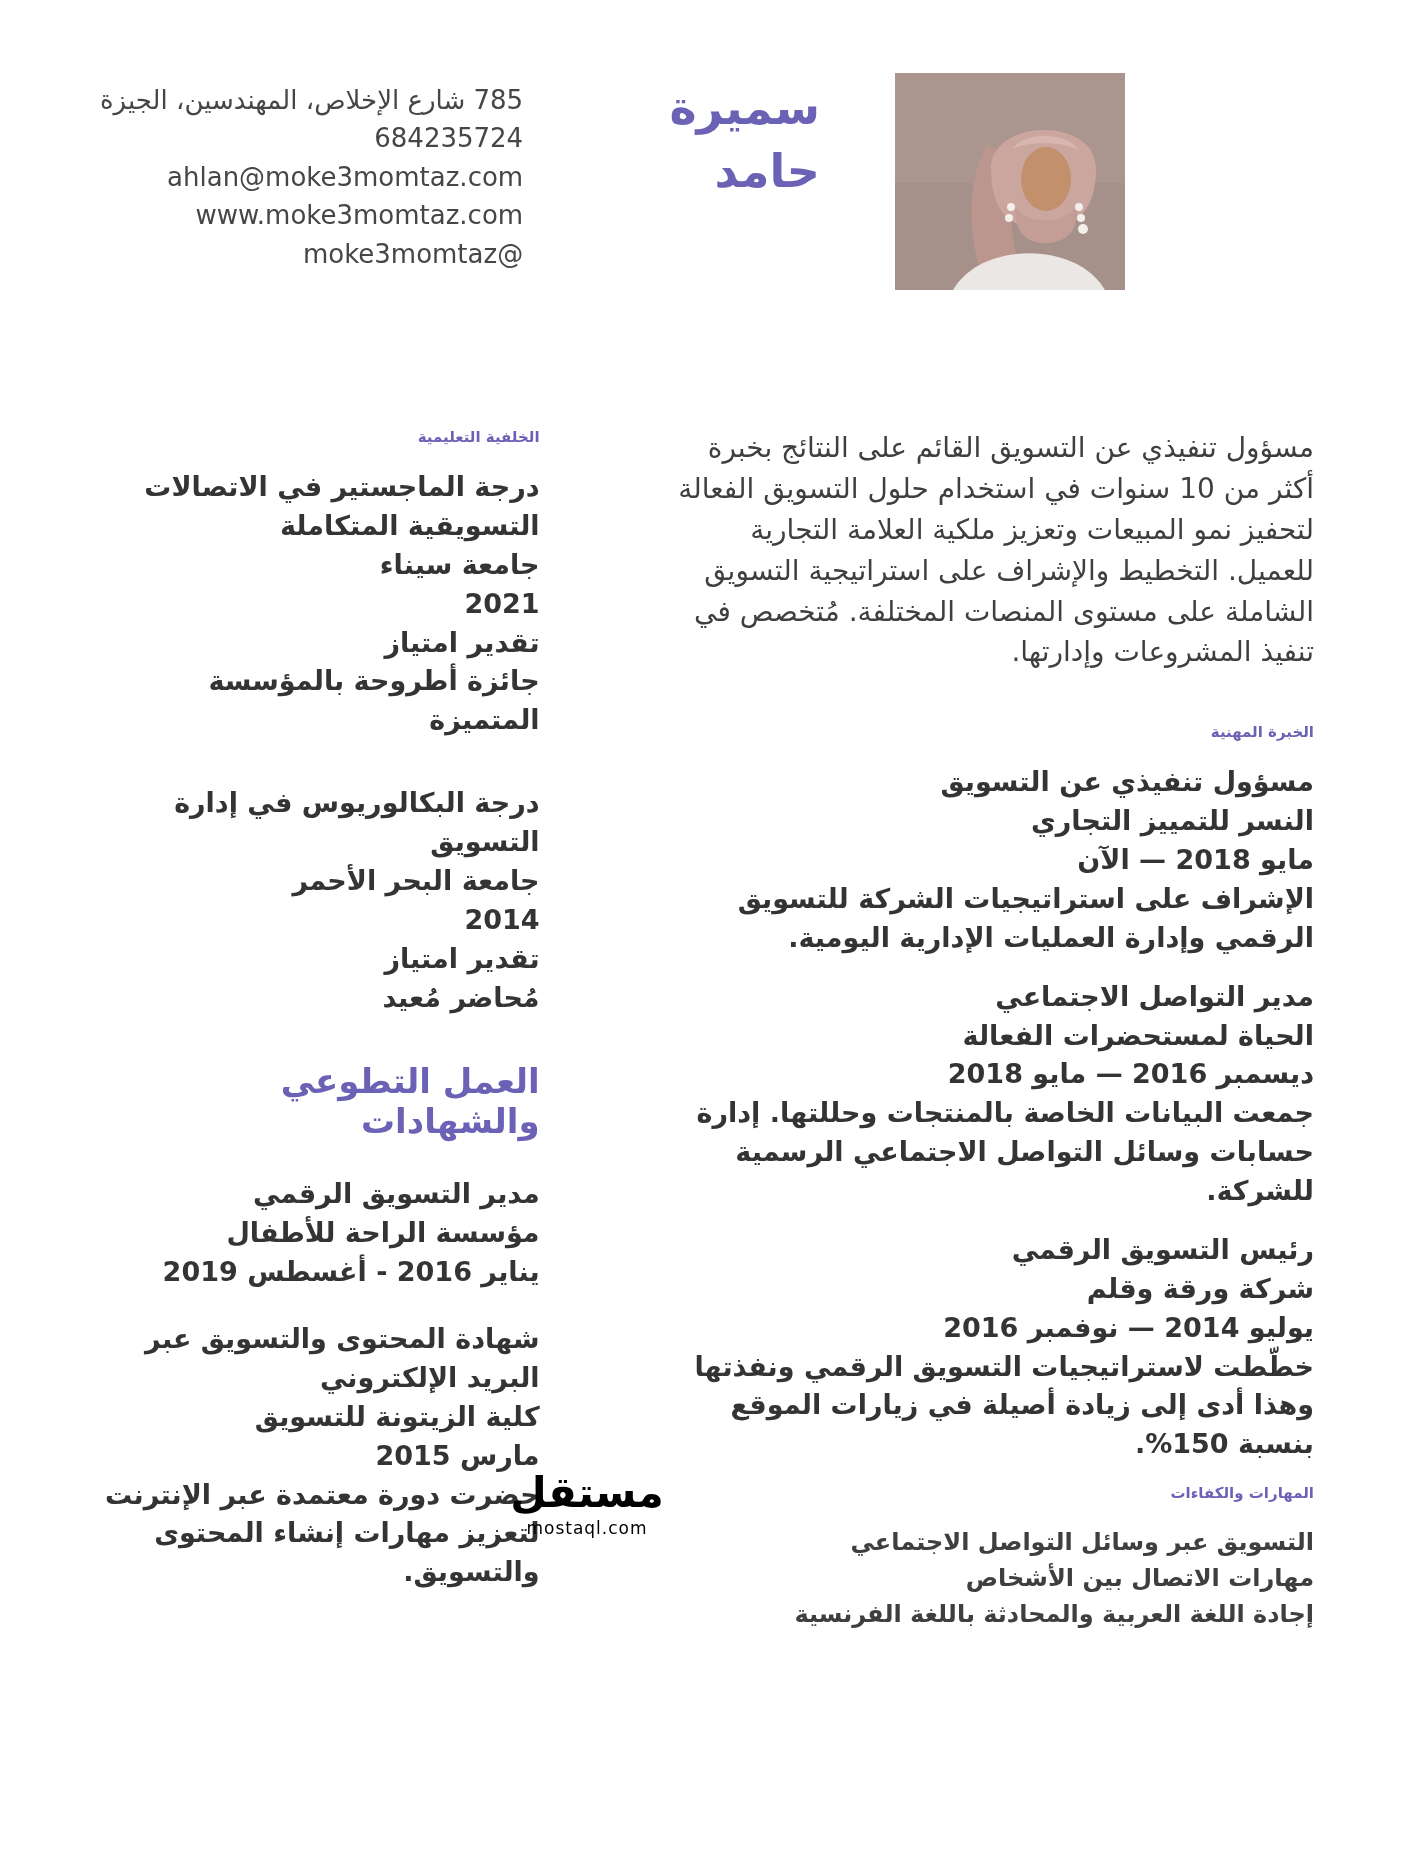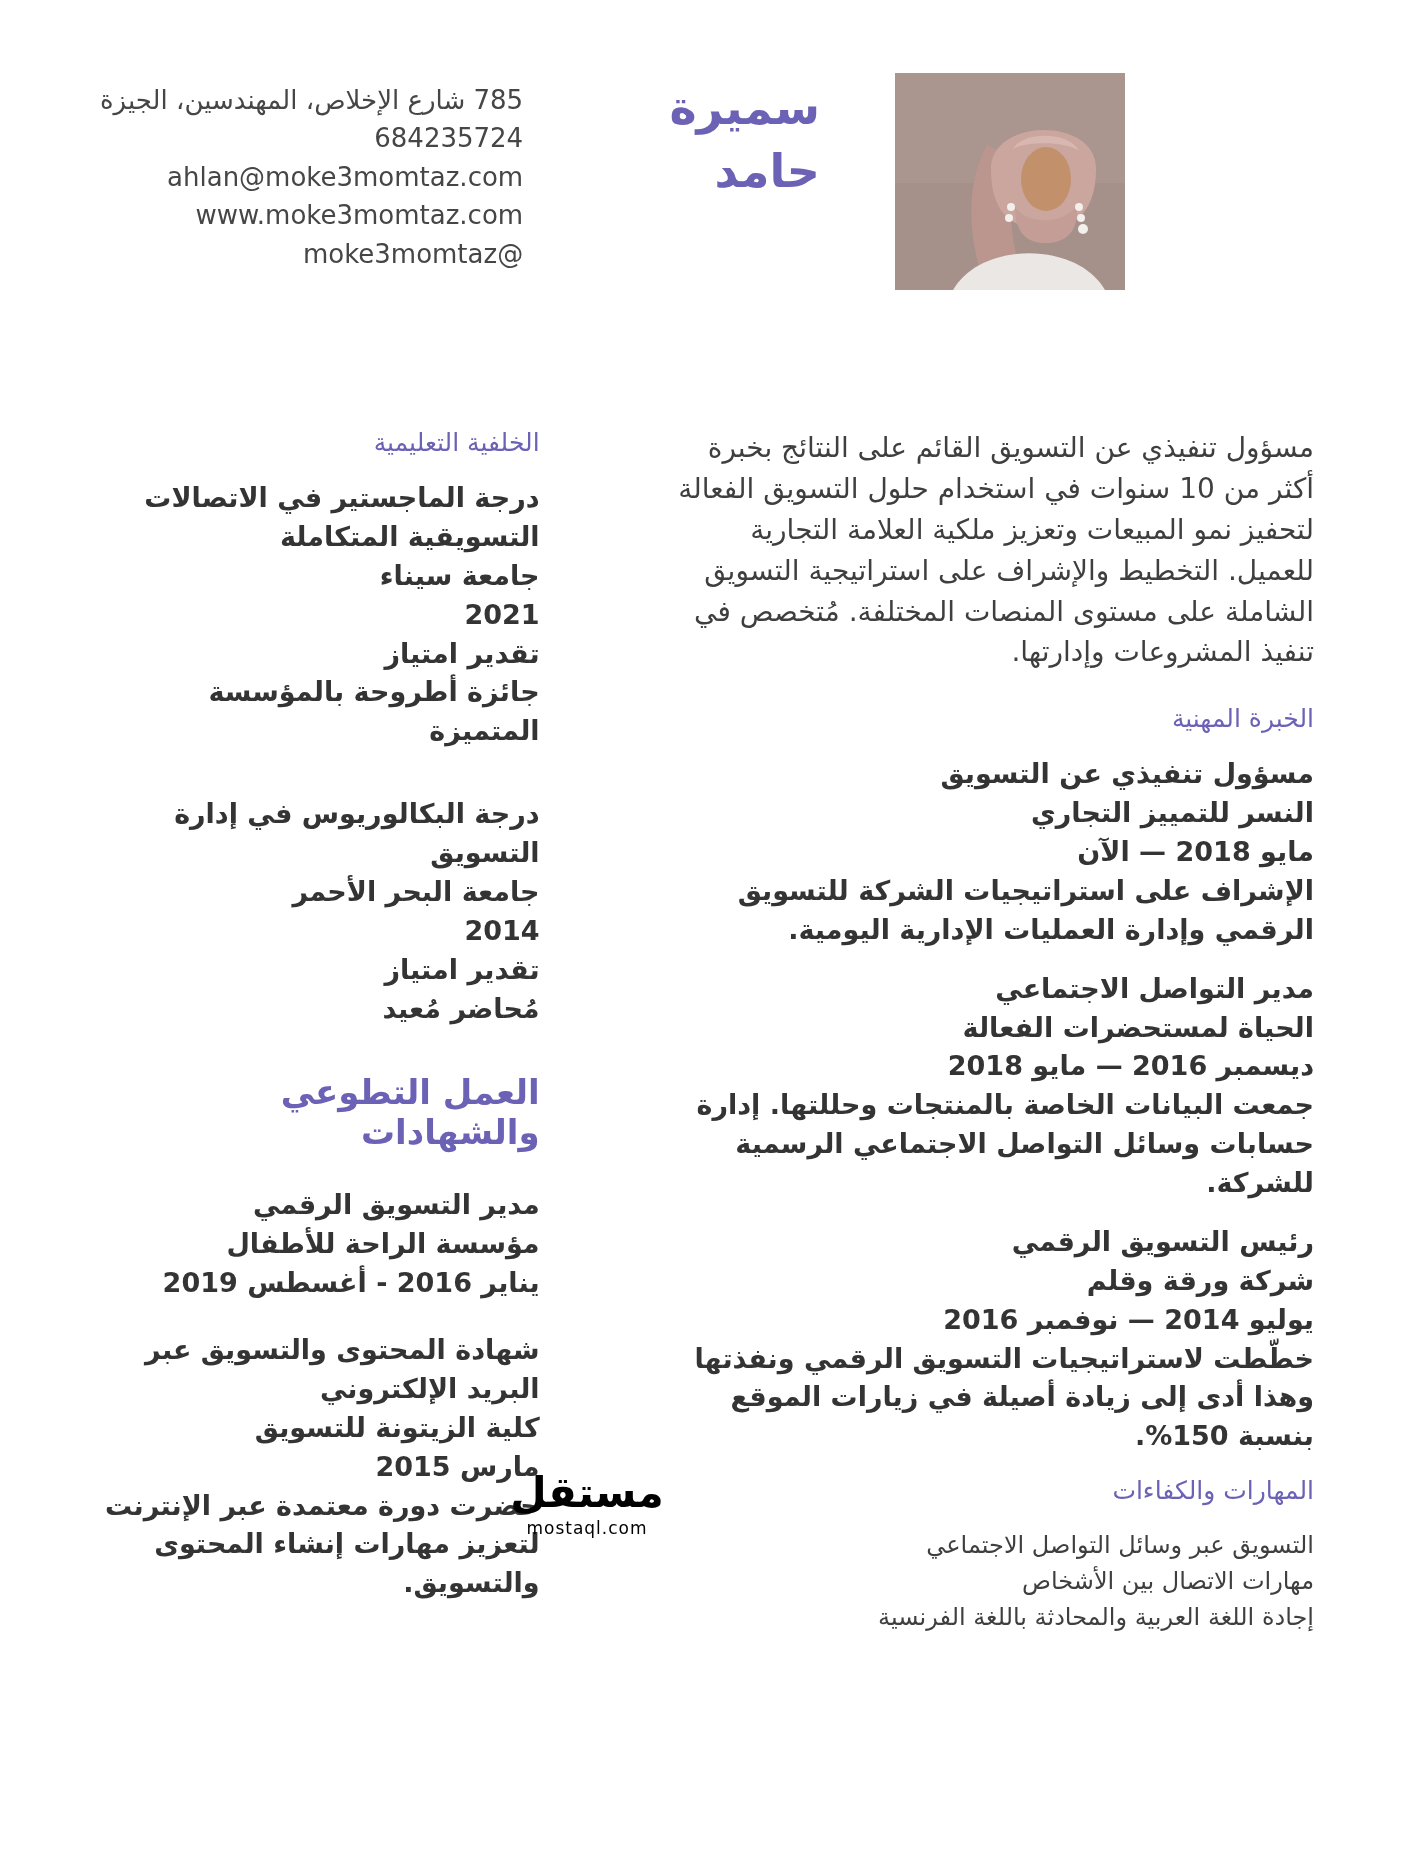--- a/index.html
+++ b/index.html
@@ -51,30 +51,30 @@
     align-items:flex-start;
     gap:120px;
     padding:0 100px;
     margin-top:138px;
   }
   .main-col { width:655px; }
   .side-col { width:440px; }
 
   .section-heading {
     color:#6b62b6;
-    font-size:25px;
-    font-weight:normal;
+    font-size:15px;
+    font-weight:bold;
     margin-bottom:22px;
   }
 
   .summary {
     font-size:28px;
     line-height:1.46;
     color:#3f3f3f;
-    margin-bottom:31px;
+    margin-bottom:50px;
   }
 
   .entry {
     font-size:27px;
     line-height:1.44;
     font-weight:bold;
     color:#343434;
     margin-bottom:20px;
   }
   .side-col .edu-entry { margin-bottom:44px; }
@@ -84,21 +84,21 @@
     color:#6b62b6;
     font-size:34px;
     font-weight:bold;
     margin:36px 0 34px 0;
   }
 
   .skills-block { margin-top:6px; }
   .skills-list { list-style:none; }
   .skills-list li {
     font-size:24px;
-    font-weight:normal;
+    font-weight:bold;
     line-height:1.5;
     color:#3f3f3f;
   }
 
   
   .watermark {
     position:absolute;
     top:1470px;
     left:502px;
     width:170px;

